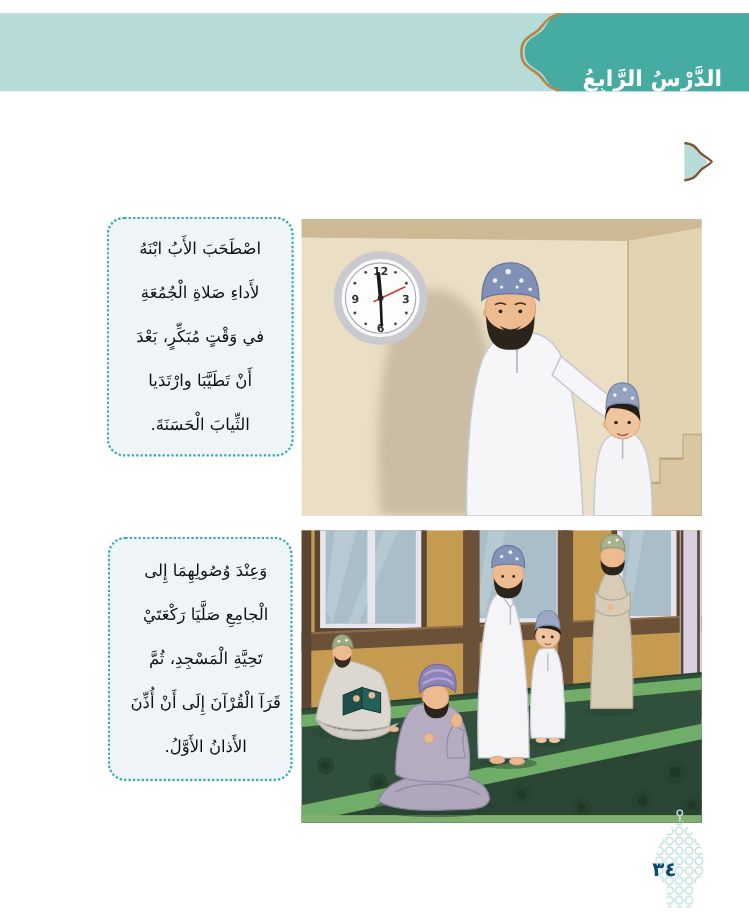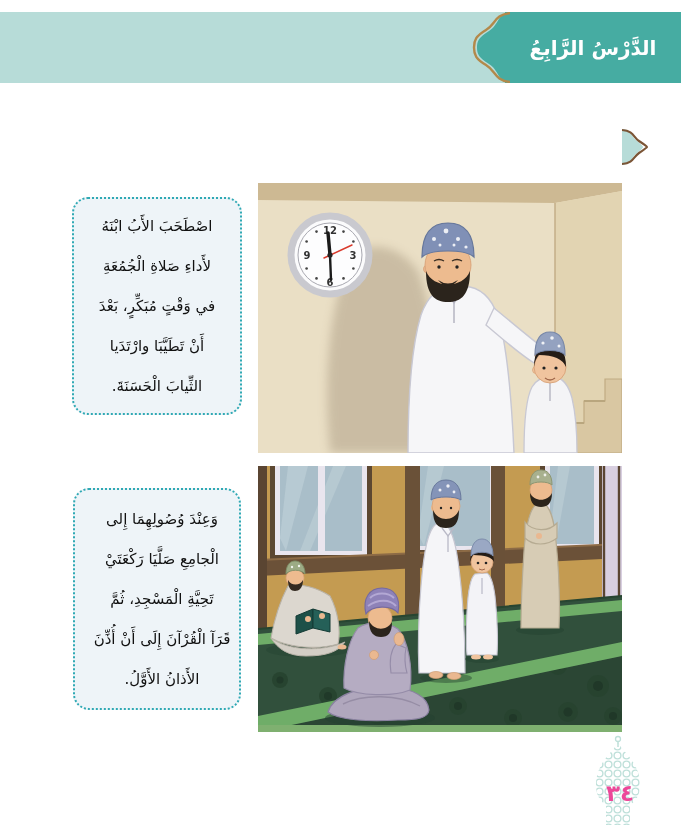--- a/index.html
+++ b/index.html
@@ -5,43 +5,43 @@
   html,body{margin:0;padding:0;}
   body{
     width:681px;height:833px;position:relative;background:#ffffff;overflow:hidden;
     font-family:"DejaVu Sans",sans-serif;
   }
   .band{position:absolute;left:0;top:12px;width:681px;height:71px;background:#b7dcd8;}
   .band-title{position:absolute;left:0;top:0;width:505px;height:100%;
     display:flex;align-items:center;justify-content:center;
     color:#f26e7e;font-size:29px;font-weight:bold;}
   .band-dark{position:absolute;left:505px;right:0;top:0;height:100%;background:#46aca2;
-    display:flex;align-items:center;justify-content:center;
+    display:flex;align-items:flex-end;justify-content:center;
     color:#ffffff;font-size:20px;font-weight:bold;}
   .band-bracket{position:absolute;left:464px;top:0;width:46px;height:71px;}
   .pill{position:absolute;left:514px;top:128px;width:132px;height:38px;}
   .pill-body{position:absolute;left:0;top:0;width:112px;height:38px;background:#b7dcd8;
     border-radius:19px 8px 8px 19px;display:flex;align-items:center;justify-content:center;
     color:#ef8172;font-size:14.5px;font-weight:bold;
     text-shadow:0 0 2px #ffffff;}
   .pill-bracket{position:absolute;left:108px;top:0;width:30px;height:38px;}
   .textbox{position:absolute;box-sizing:border-box;background:#eef4f8;
     border:2.2px dotted #2fa9b4;border-radius:16px;
-    display:flex;align-items:center;justify-content:center;padding:6px 4px;}
+    display:flex;align-items:center;justify-content:center;padding:6px 4px;margin-left:25px;}
   .textbox-text{white-space:pre-line;text-align:center;direction:rtl;
     color:#111111;font-size:15px;line-height:40px;}
   #textbox-1{left:72px;top:197px;width:170px;height:218px;}
   #textbox-2{left:73px;top:488px;width:168px;height:222px;padding-left:14px;}
-  .illustration{position:absolute;margin:0;padding:0;}
+  .illustration{position:absolute;margin:16px;padding:0;}
   #illustration-1{left:258px;top:183px;width:364px;height:270px;}
   #illustration-2{left:258px;top:466px;width:364px;height:266px;}
   .illustration svg{display:block;}
   .watermark{position:absolute;left:586px;top:733px;width:64px;height:94px;}
-  .page-number{position:absolute;left:596px;top:780px;width:48px;text-align:center;
-    color:#ec4899;font-size:23px;font-weight:bold;}
+  .page-number{position:absolute;left:580px;top:780px;width:48px;text-align:center;
+    color:#0c4a6e;font-size:18px;font-weight:bold;}
 </style>
 </head>
 <body dir="rtl">
 
 <div class="page-root">
 
   <header class="band">
     <div class="band-dark">
       <span>الدَّرْسُ الرَّابِعُ</span>
     </div>

